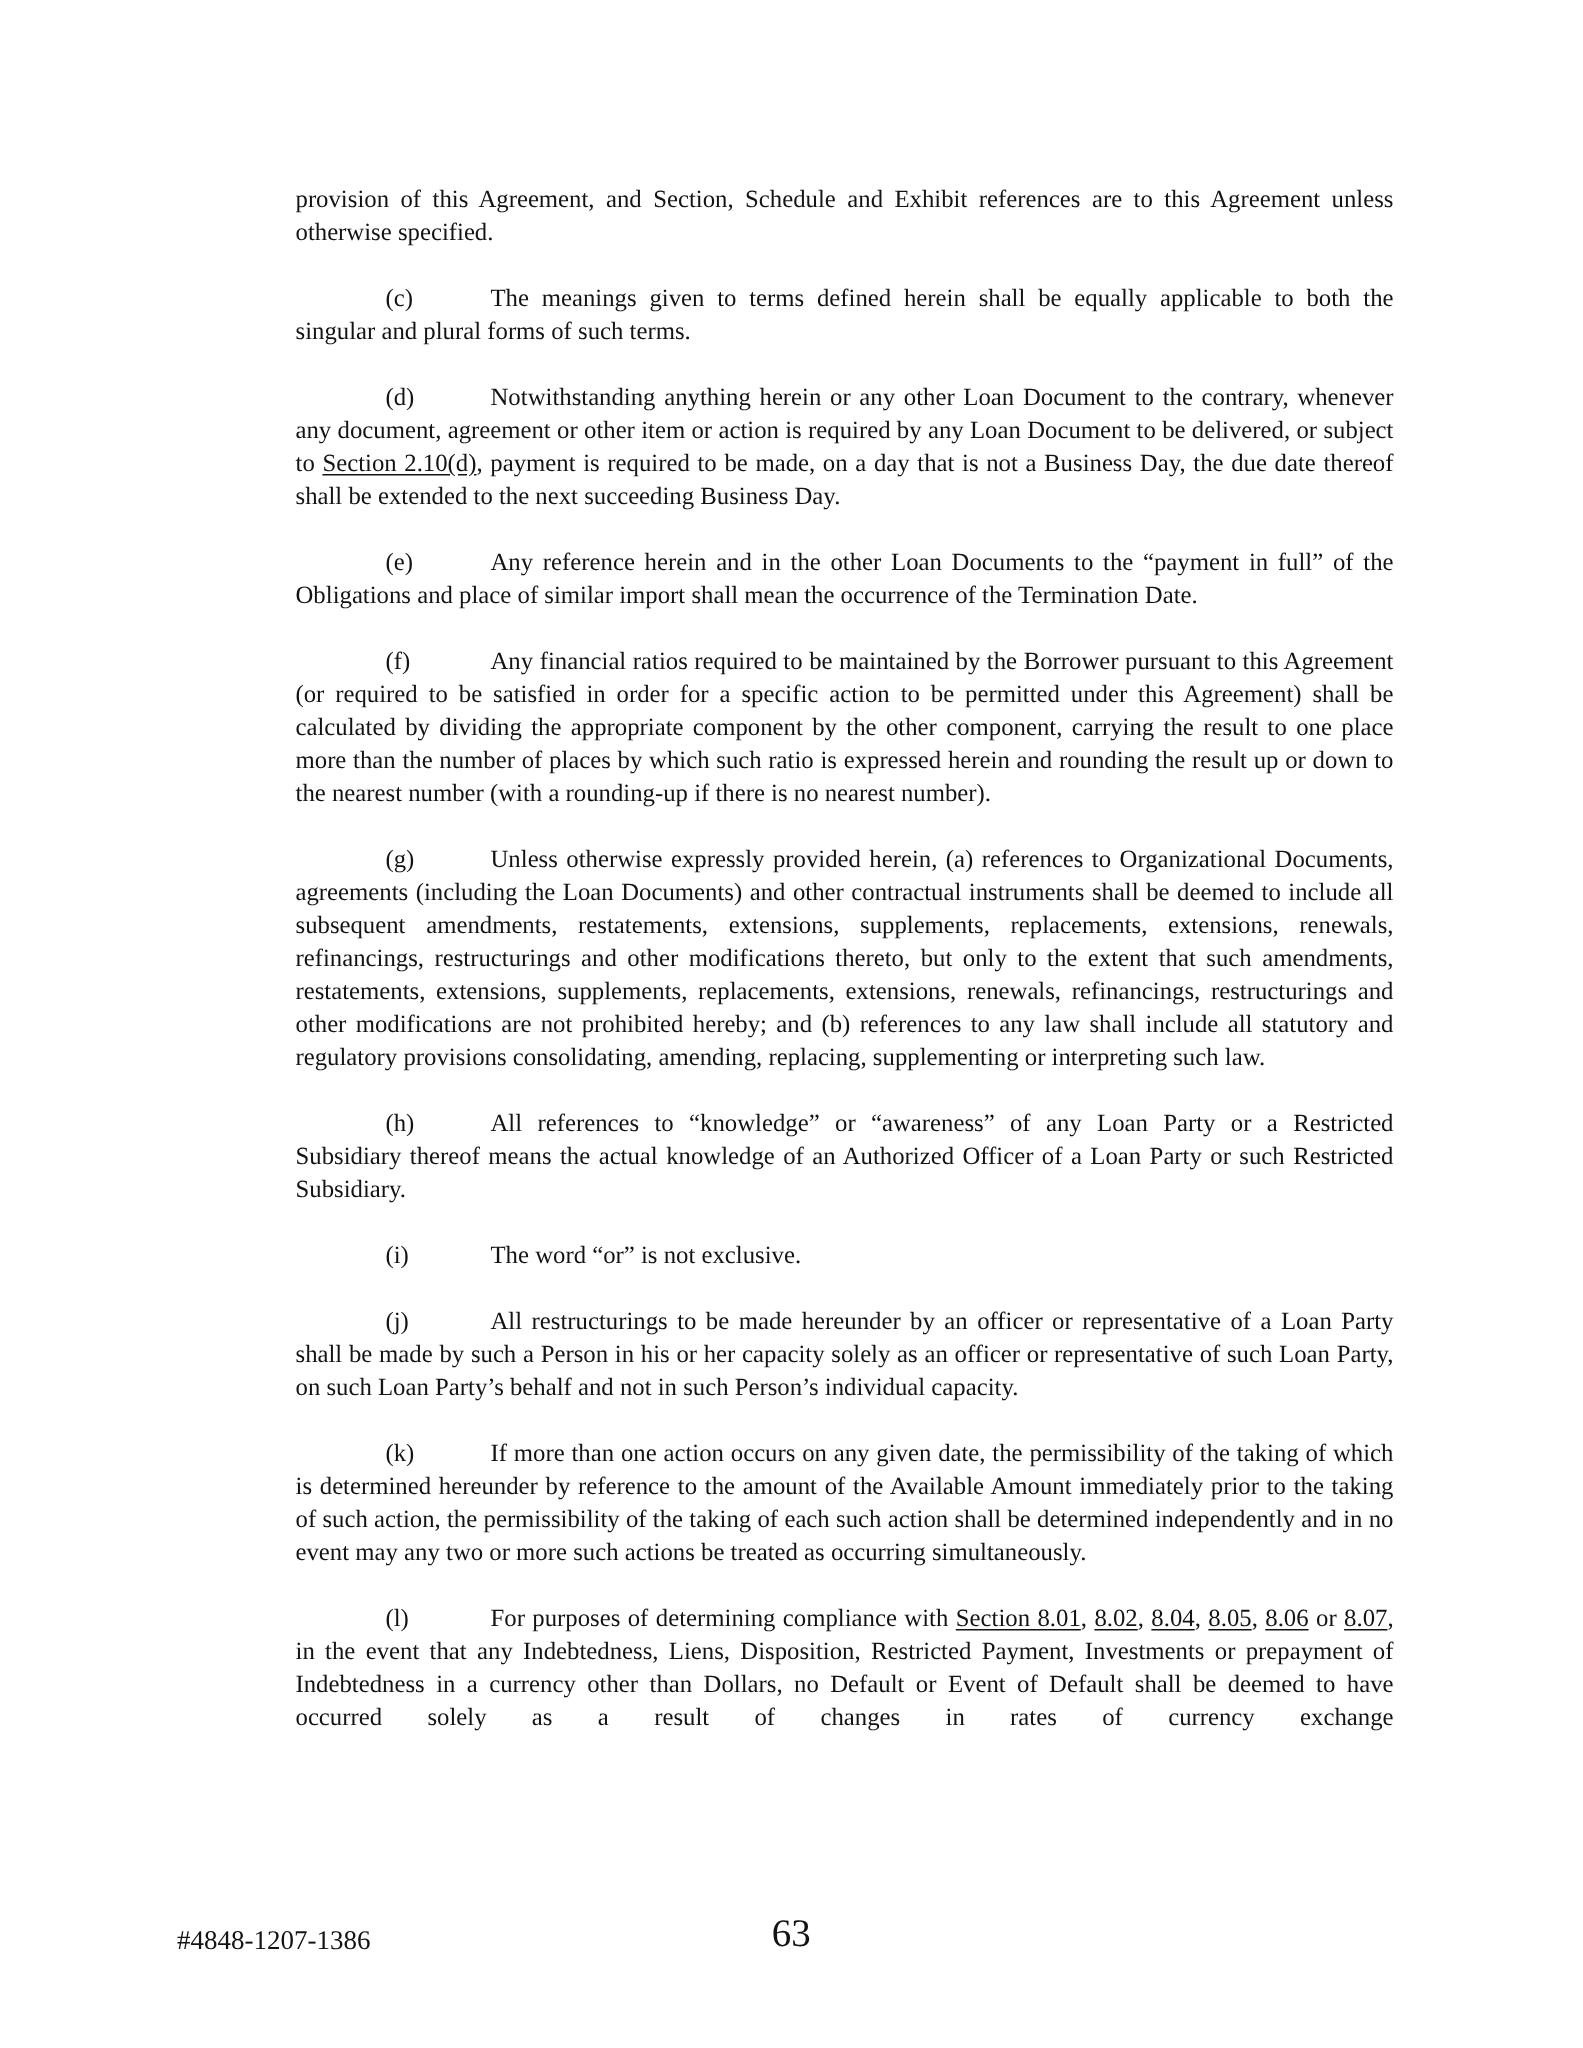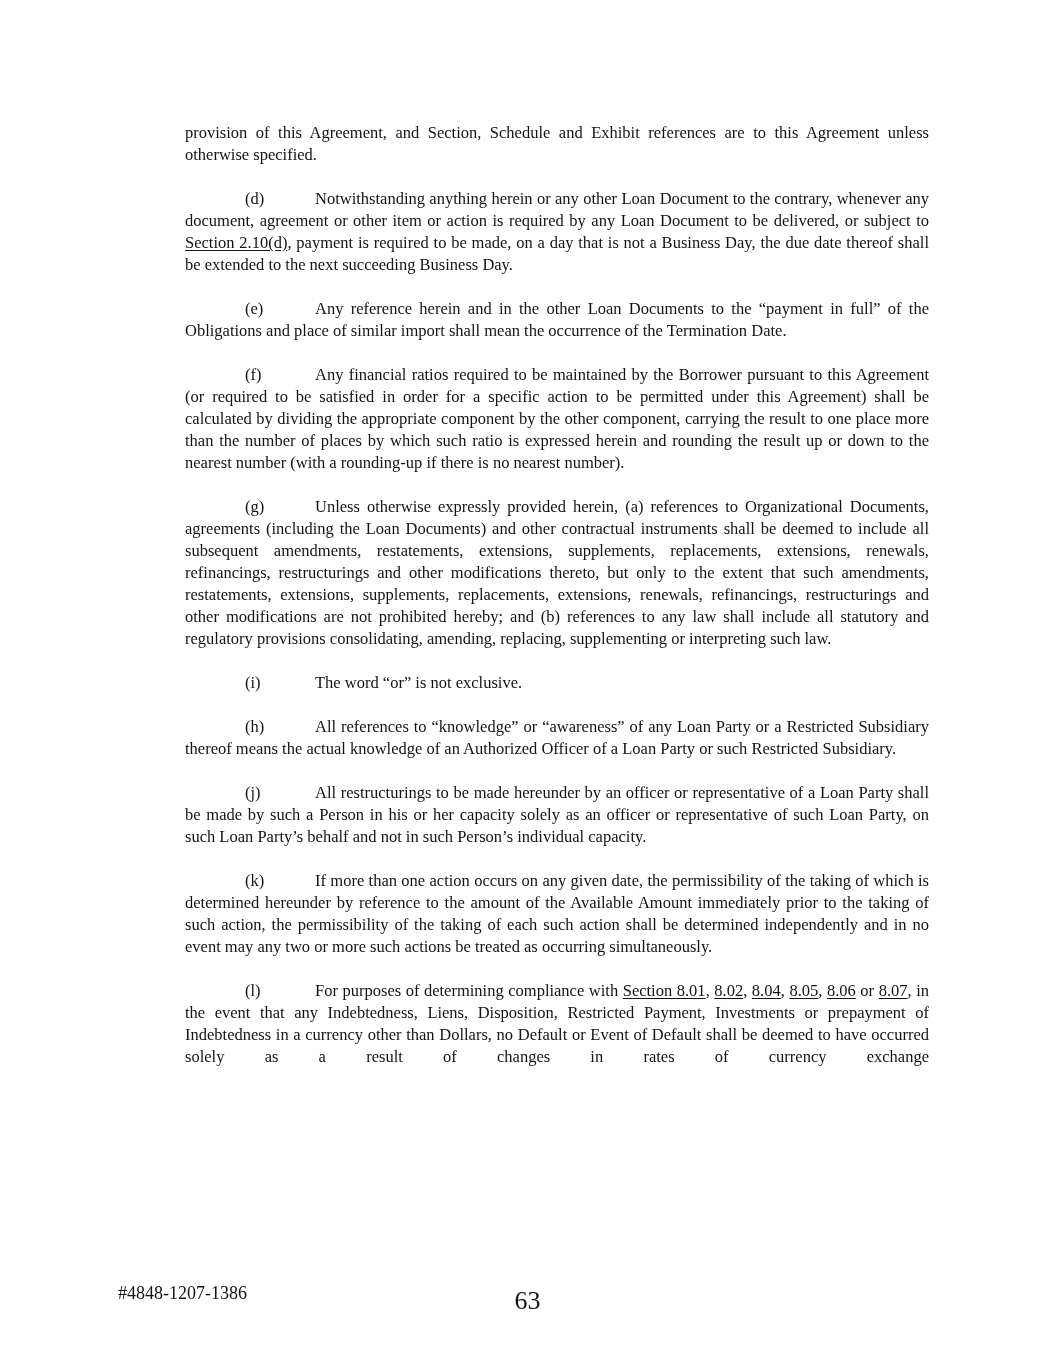--- a/index.html
+++ b/index.html
@@ -19,21 +19,21 @@
   .doc-body {
     position: absolute;
     left: 185px;
     top: 122px;
     width: 744px;
     font-size: 16.5px;
     line-height: 22px;
     text-align: justify;
   }
   .para {
-    margin: 0 0 22px 0;
+    margin: 0 0 22px 12px;
     text-indent: 60px;
   }
   .para.intro {
     text-indent: 0;
   }
   .para.cont {
     text-align-last: justify;
   }
   .plabel {
     display: inline-block;
@@ -52,44 +52,44 @@
     line-height: 18px;
   }
   .footer-page-num {
     position: absolute;
     left: 0;
     top: 1274px;
     width: 1055px;
     text-align: center;
     font-size: 26px;
     line-height: 30px;
-    margin-top: 12px;
   }
 </style>
 </head>
 <body>
 
 <div class="page">
 
   <div class="doc-body">
 
     <p class="para intro"><span>provision of this Agreement, and Section, Schedule and Exhibit references are to this Agreement unless otherwise specified.</span></p>
 
+    <p class="para"><span class="plabel">(c)</span><span>The meanings given to terms defined herein shall be equally applicable to both the singular and plural forms of such terms.</span></p>
 
     <p class="para"><span class="plabel">(d)</span><span>Notwithstanding anything herein or any other Loan Document to the contrary, whenever any document, agreement or other item or action is required by any Loan Document to be delivered, or subject to </span><span class="u">Section 2.10(d)</span><span>, payment is required to be made, on a day that is not a Business Day, the due date thereof shall be extended to the next succeeding Business Day.</span></p>
 
     <p class="para"><span class="plabel">(e)</span><span>Any reference herein and in the other Loan Documents to the “payment in full” of the Obligations and place of similar import shall mean the occurrence of the Termination Date.</span></p>
 
     <p class="para"><span class="plabel">(f)</span><span>Any financial ratios required to be maintained by the Borrower pursuant to this Agreement (or required to be satisfied in order for a specific action to be permitted under this Agreement) shall be calculated by dividing the appropriate component by the other component, carrying the result to one place more than the number of places by which such ratio is expressed herein and rounding the result up or down to the nearest number (with a rounding-up if there is no nearest number).</span></p>
 
     <p class="para"><span class="plabel">(g)</span><span>Unless otherwise expressly provided herein, (a) references to Organizational Documents, agreements (including the Loan Documents) and other contractual instruments shall be deemed to include all subsequent amendments, restatements, extensions, supplements, replacements, extensions, renewals, refinancings, restructurings and other modifications thereto, but only to the extent that such amendments, restatements, extensions, supplements, replacements, extensions, renewals, refinancings, restructurings and other modifications are not prohibited hereby; and (b) references to any law shall include all statutory and regulatory provisions consolidating, amending, replacing, supplementing or interpreting such law.</span></p>
 
+    <p class="para"><span class="plabel">(h)</span><span>All references to “knowledge” or “awareness” of any Loan Party or a Restricted Subsidiary thereof means the actual knowledge of an Authorized Officer of a Loan Party or such Restricted Subsidiary.</span></p>
+
     <p class="para"><span class="plabel">(i)</span><span>The word “or” is not exclusive.</span></p>
-
-    <p class="para"><span class="plabel">(h)</span><span>All references to “knowledge” or “awareness” of any Loan Party or a Restricted Subsidiary thereof means the actual knowledge of an Authorized Officer of a Loan Party or such Restricted Subsidiary.</span></p>
 
     <p class="para"><span class="plabel">(j)</span><span>All restructurings to be made hereunder by an officer or representative of a Loan Party shall be made by such a Person in his or her capacity solely as an officer or representative of such Loan Party, on such Loan Party’s behalf and not in such Person’s individual capacity.</span></p>
 
     <p class="para"><span class="plabel">(k)</span><span>If more than one action occurs on any given date, the permissibility of the taking of which is determined hereunder by reference to the amount of the Available Amount immediately prior to the taking of such action, the permissibility of the taking of each such action shall be determined independently and in no event may any two or more such actions be treated as occurring simultaneously.</span></p>
 
     <p class="para cont"><span class="plabel">(l)</span><span>For purposes of determining compliance with </span><span class="u">Section 8.01</span><span>, </span><span class="u">8.02</span><span>, </span><span class="u">8.04</span><span>, </span><span class="u">8.05</span><span>, </span><span class="u">8.06</span><span> or </span><span class="u">8.07</span><span>, in the event that any Indebtedness, Liens, Disposition, Restricted Payment, Investments or prepayment of Indebtedness in a currency other than Dollars, no Default or Event of Default shall be deemed to have occurred solely as a result of changes in rates of currency exchange</span></p>
 
   </div>
 
   <div class="footer-doc-id">#4848-1207-1386</div>

